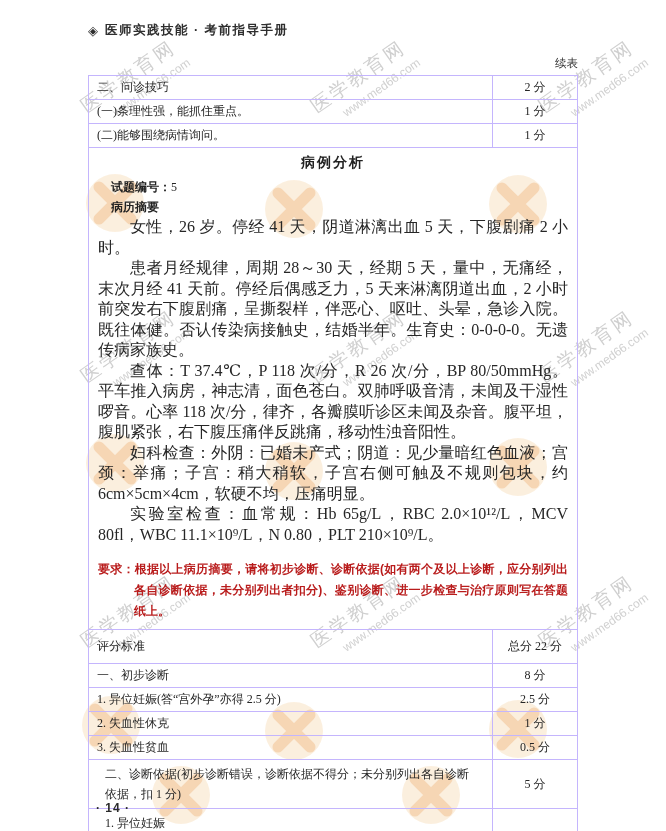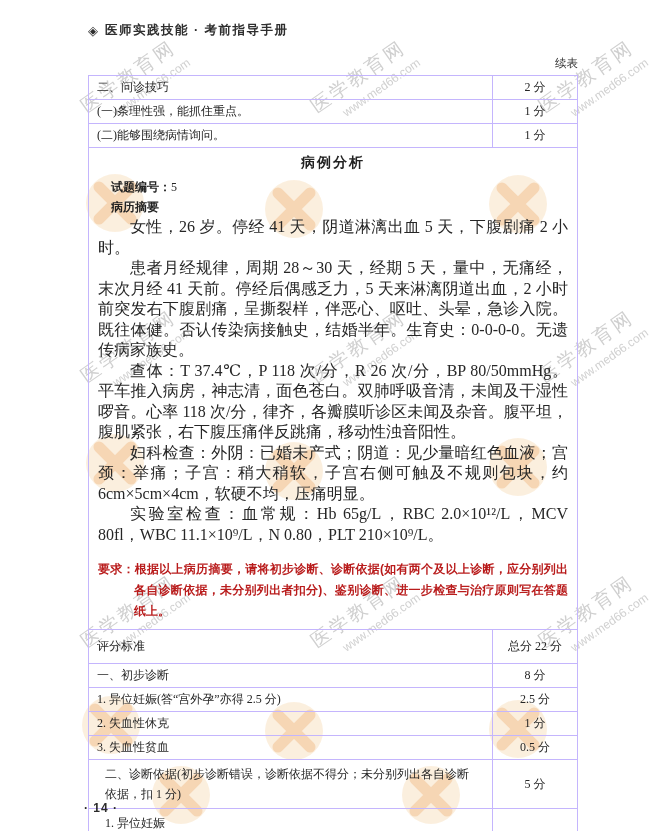--- a/index.html
+++ b/index.html
@@ -42,21 +42,21 @@
   }
   p.req {
     font-family:"Liberation Sans","DejaVu Sans",sans-serif; font-weight:700;
     font-size:12px; line-height:21px; color:#b91c1c;
     margin:14px 0 2px; padding-left:3em; text-indent:-3em; text-align:justify;
   }
   .score-tall { height:27px; }
 
   
   .page-number {
-    position:absolute; left:84px; bottom:16px; z-index:1;
+    position:absolute; left:96px; bottom:16px; z-index:1;
     font-family:"Liberation Sans","DejaVu Sans",sans-serif;
     font-weight:700; font-size:12px; letter-spacing:1px; color:#2b2b2b;
   }
 
   
   .wm-layer { position:absolute; inset:0; z-index:0; pointer-events:none; }
   .wm-pair { position:absolute; transform:rotate(-35deg); transform-origin:left bottom; }
   .wm-cn {
     display:block; font-family:"Liberation Sans","DejaVu Sans",sans-serif;
     font-size:19px; letter-spacing:3px; color:#c4c4c4; opacity:.8;

